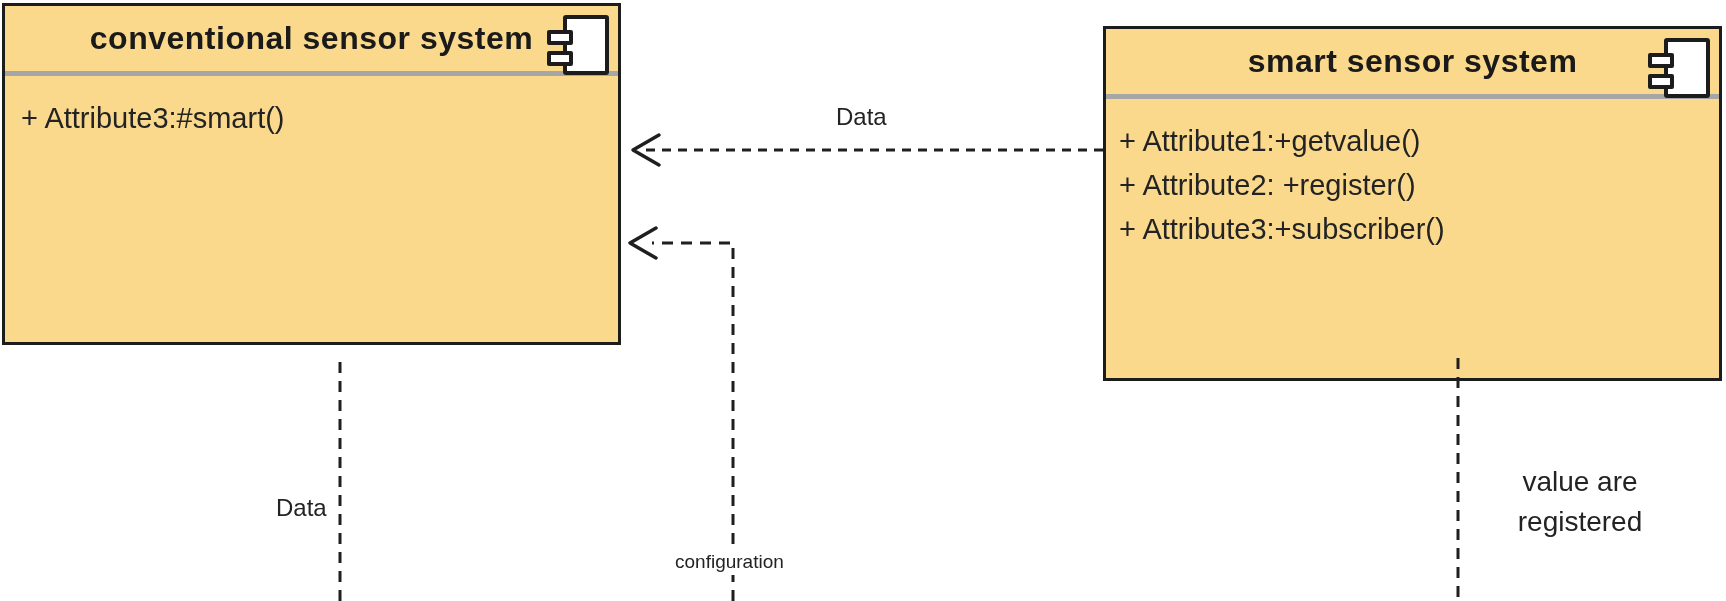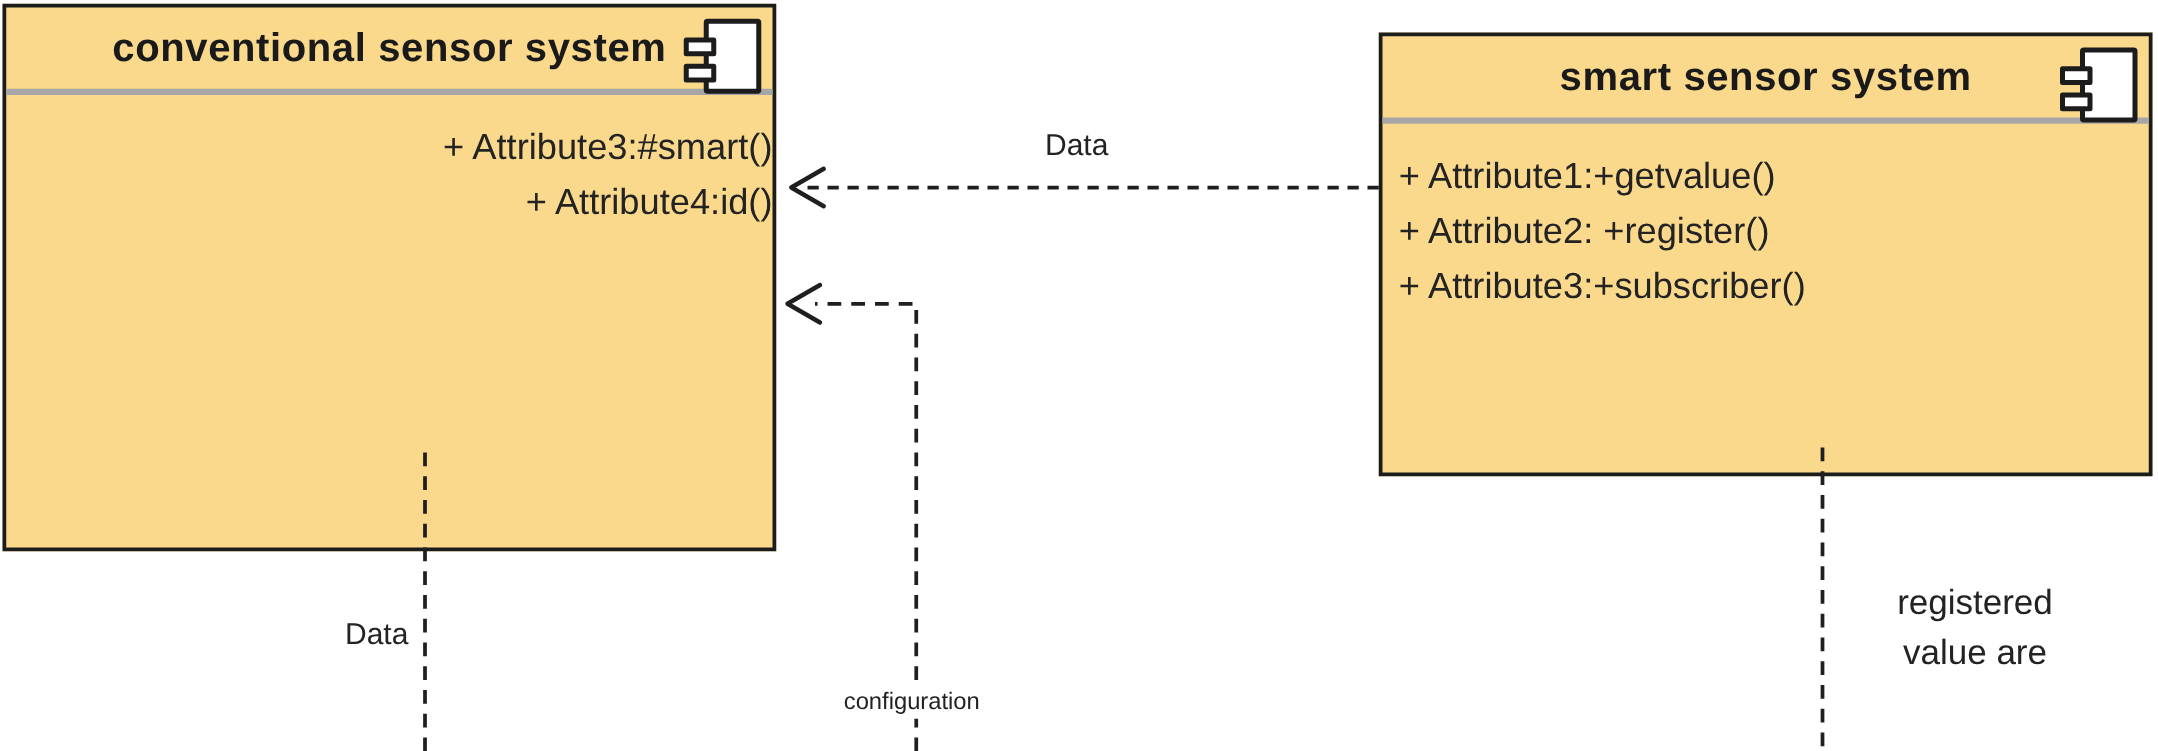--- a/index.html
+++ b/index.html
@@ -11,21 +11,21 @@
   }
   *{margin:0;padding:0;box-sizing:border-box;}
   html,body{background:var(--bg);}
   body{font-family:"Liberation Sans","DejaVu Sans",sans-serif;}
   .canvas{
     position:relative;width:1726px;height:601px;background:var(--bg);overflow:hidden;
   }
   .component{
     position:absolute;background:var(--fill);border:3px solid var(--stroke);
   }
-  .component.left{left:2px;top:3px;width:619px;height:438px;text-align:right;}
+  .component.left{left:2px;top:3px;width:619px;height:342px;}
   .component.right{left:1103px;top:3px;width:619px;height:355px;margin-top:23px;}
   .comp-title{
     height:70px;display:flex;align-items:center;justify-content:center;
     font-size:32px;font-weight:bold;color:#1A1A1A;
     border-bottom:5px solid var(--divider);
     letter-spacing:0.5px;
   }
   .comp-body{
     padding:20px 0 0 16px;font-size:29px;line-height:44px;color:#232323;
   }
@@ -59,21 +59,20 @@
 <div class="canvas">
 
   <div class="component left">
     <div class="comp-title">conventional sensor system</div>
     <div class="comp-icon">
       <span class="port p1"></span>
       <span class="port p2"></span>
     </div>
     <div class="comp-body">
       <div>+ Attribute3:#smart()</div>
-      <div>+ Attribute4:id()</div>
     </div>
   </div>
 
   <div class="component right">
     <div class="comp-title">smart sensor system</div>
     <div class="comp-icon">
       <span class="port p1"></span>
       <span class="port p2"></span>
     </div>
     <div class="comp-body">
@@ -94,17 +93,17 @@
     <path d="M340 362 V 601" fill="none" stroke="#1F1F1F" stroke-width="3" stroke-dasharray="11 8"></path>
 
     <path d="M1458 358 V 601" fill="none" stroke="#1F1F1F" stroke-width="3" stroke-dasharray="11 8"></path>
   </svg>
 
   <div class="edge-label label-data-top">Data</div>
   <div class="edge-label masked label-data-left">Data</div>
   <div class="edge-label masked label-config">configuration</div>
 
   <div class="note">
+    <div>value are</div>
     <div>registered</div>
-    <div>value are</div>
   </div>
 
 </div>
 
 </body></html>

